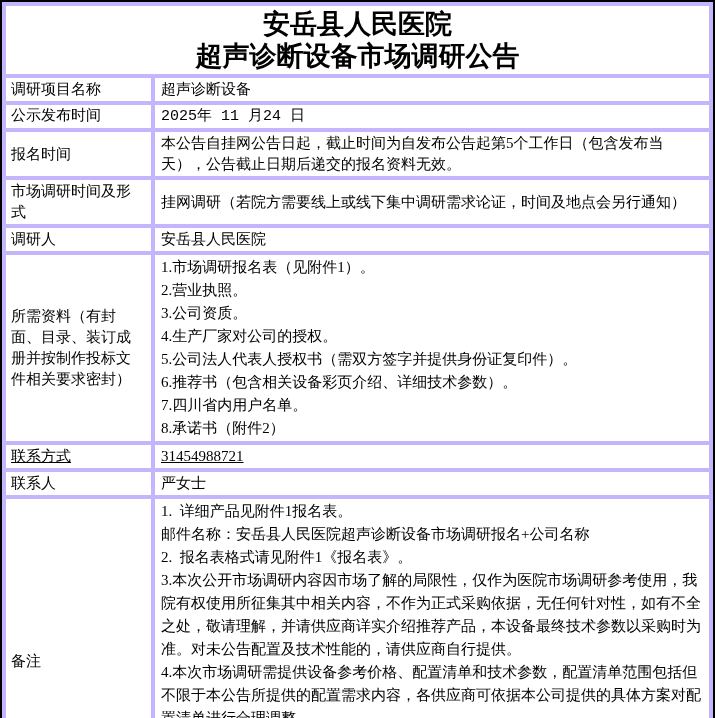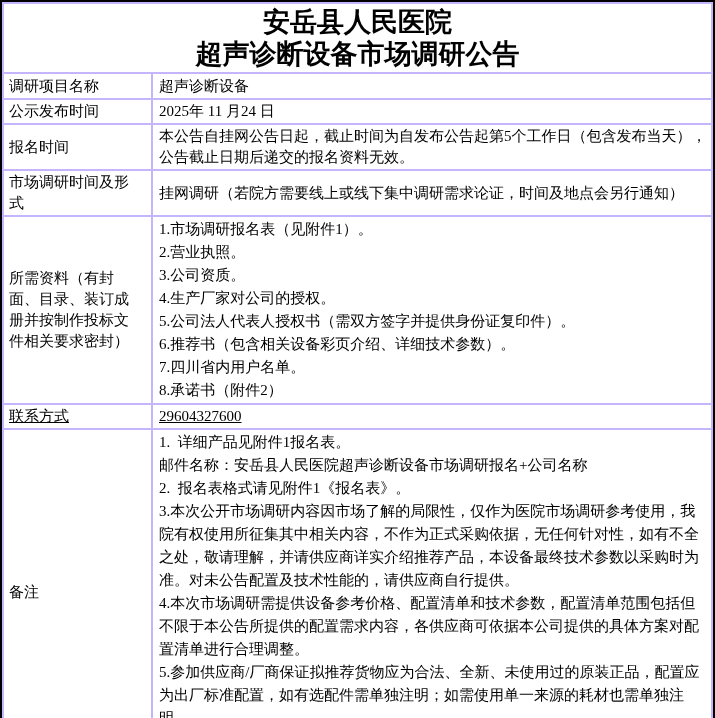--- a/index.html
+++ b/index.html
@@ -15,21 +15,21 @@
     background: #ffffff;
     border: 2px solid #000000;
     border-bottom: 0;
   }
   table.notice {
     width: 100%;
     border-collapse: collapse;
     table-layout: fixed;
   }
   td {
-    border: 2px solid #c4b5fd;
+    border: 4px solid #c4b5fd;
     vertical-align: middle;
     font-size: 15px;
     line-height: 21px;
     overflow: hidden;
   }
   col.c-label { width: 149px; }
   
   tr.row-title td {
     height: 70px;
     text-align: center;
@@ -42,21 +42,21 @@
     padding: 1px 12px 1px 5px;
     white-space: pre-wrap;
     word-break: break-all;
   }
   td.val {
     padding: 1px 4px 1px 6px;
     white-space: pre-wrap;
     word-break: break-all;
   }
   tr.row-project td      { height: 26px; }
-  tr.row-publish td      { height: 14px; }
+  tr.row-publish td      { height: 14px; font-family: Liberation Mono, monospace; }
   tr.row-signup-time td  { height: 45px; }
   tr.row-research td     { height: 30px; }
   tr.row-signup-way td   { height: 44px; }
   tr.row-researcher td   { height: 22px; }
   tr.row-materials td    { height: 142px; }
   tr.row-submit td       { height: 45px; }
   tr.row-phone td        { height: 22px; text-decoration: underline; }
   tr.row-person td       { height: 22px; }
   tr.row-remarks td      { height: 219px; }
   tr.row-materials td.val,
@@ -94,39 +94,47 @@
       <td class="lbl">报名时间</td>
       <td class="val">本公告自挂网公告日起，截止时间为自发布公告起第5个工作日（包含发布当天），公告截止日期后递交的报名资料无效。</td>
     </tr>
 
     <tr class="row-research">
       <td class="lbl">市场调研时间及形式</td>
       <td class="val">挂网调研（若院方需要线上或线下集中调研需求论证，时间及地点会另行通知）</td>
     </tr>
 
 
+    <tr class="row-researcher">
+      <td class="lbl">调研人</td>
+      <td class="val">安岳县人民医院</td>
+    </tr>
 
     <tr class="row-materials">
       <td class="lbl">所需资料（有封面、目录、装订成册并按制作投标文件相关要求密封）</td>
       <td class="val">1.市场调研报名表（见附件1）。
 2.营业执照。
 3.公司资质。
 4.生产厂家对公司的授权。
 5.公司法人代表人授权书（需双方签字并提供身份证复印件）。
 6.推荐书（包含相关设备彩页介绍、详细技术参数）。
 7.四川省内用户名单。
 8.承诺书（附件2）</td>
     </tr>
 
 
     <tr class="row-phone">
       <td class="lbl">联系方式</td>
-      <td class="val">29604327600</td>
+      <td class="val">31454988721</td>
     </tr>
 
+    <tr class="row-person">
+      <td class="lbl">联系人</td>
+      <td class="val">严女士</td>
+    </tr>
 
     <tr class="row-remarks">
       <td class="lbl">备注</td>
       <td class="val">1.  详细产品见附件1报名表。
 邮件名称：安岳县人民医院超声诊断设备市场调研报名+公司名称
 2.  报名表格式请见附件1《报名表》。
 3.本次公开市场调研内容因市场了解的局限性，仅作为医院市场调研参考使用，我院有权使用所征集其中相关内容，不作为正式采购依据，无任何针对性，如有不全之处，敬请理解，并请供应商详实介绍推荐产品，本设备最终技术参数以采购时为准。对未公告配置及技术性能的，请供应商自行提供。
 4.本次市场调研需提供设备参考价格、配置清单和技术参数，配置清单范围包括但不限于本公告所提供的配置需求内容，各供应商可依据本公司提供的具体方案对配置清单进行合理调整。
 5.参加供应商/厂商保证拟推荐货物应为合法、全新、未使用过的原装正品，配置应为出厂标准配置，如有选配件需单独注明；如需使用单一来源的耗材也需单独注明。
 （如有尚未清楚的内容请电话联系 ）</td>

